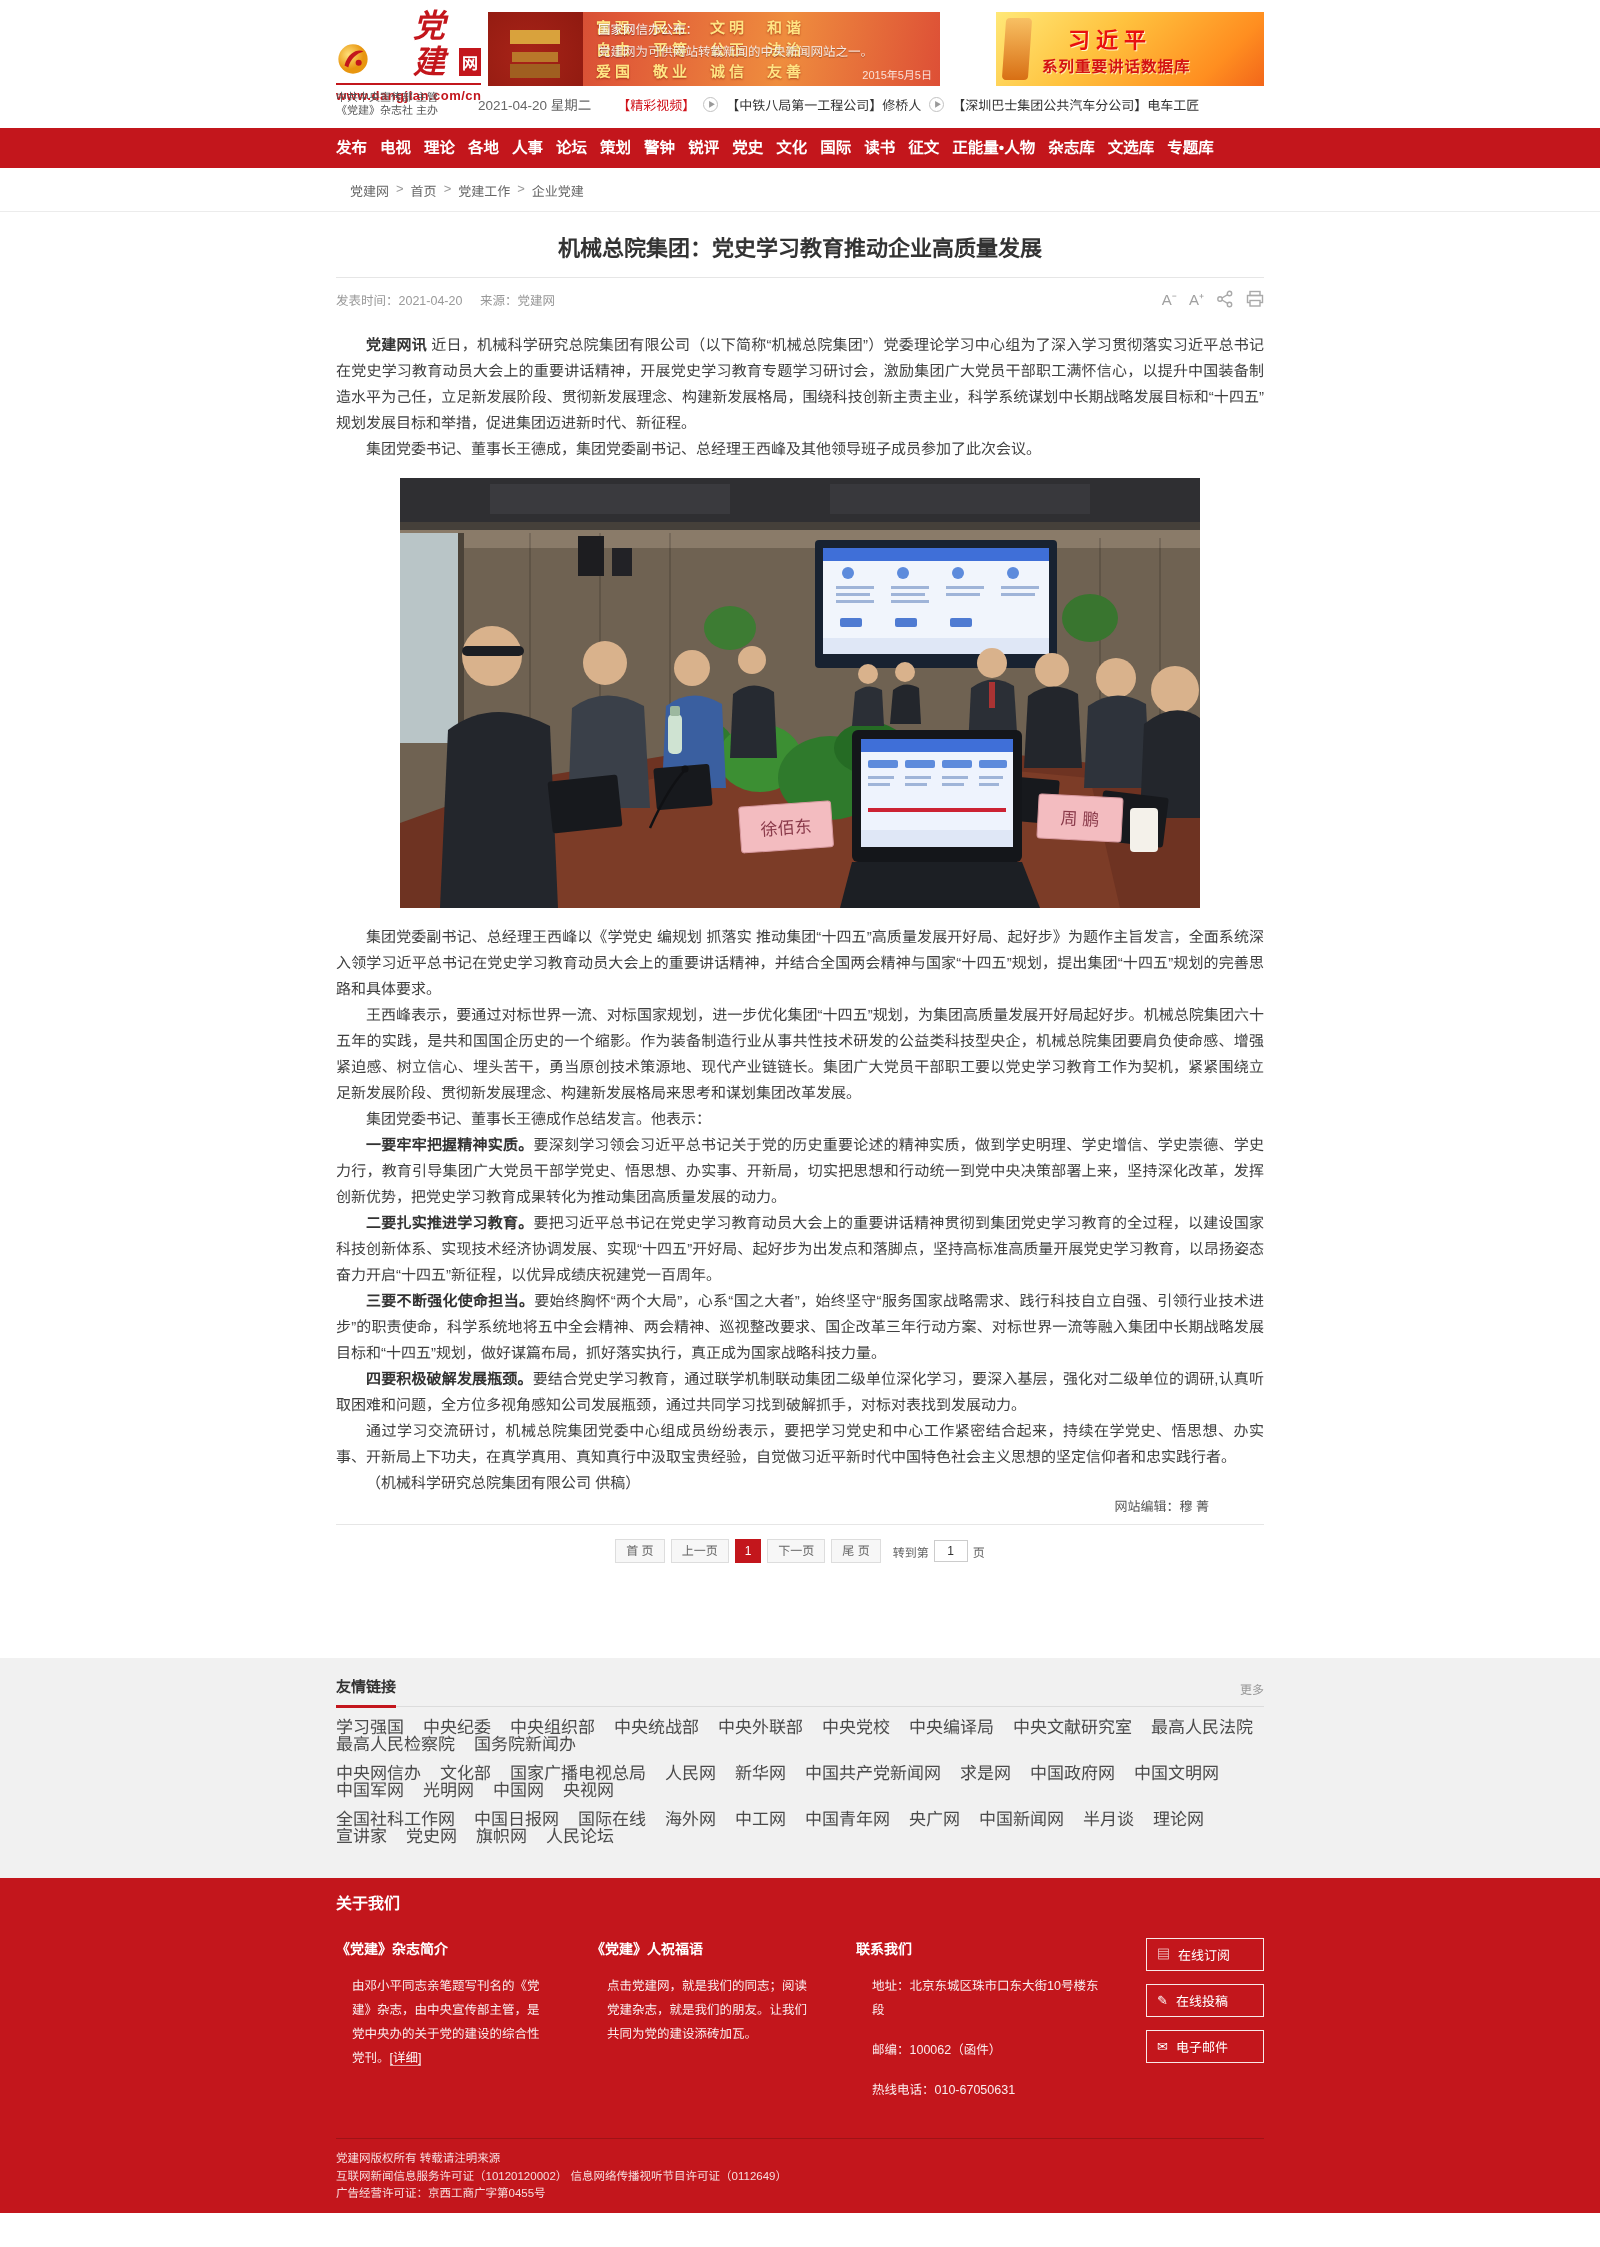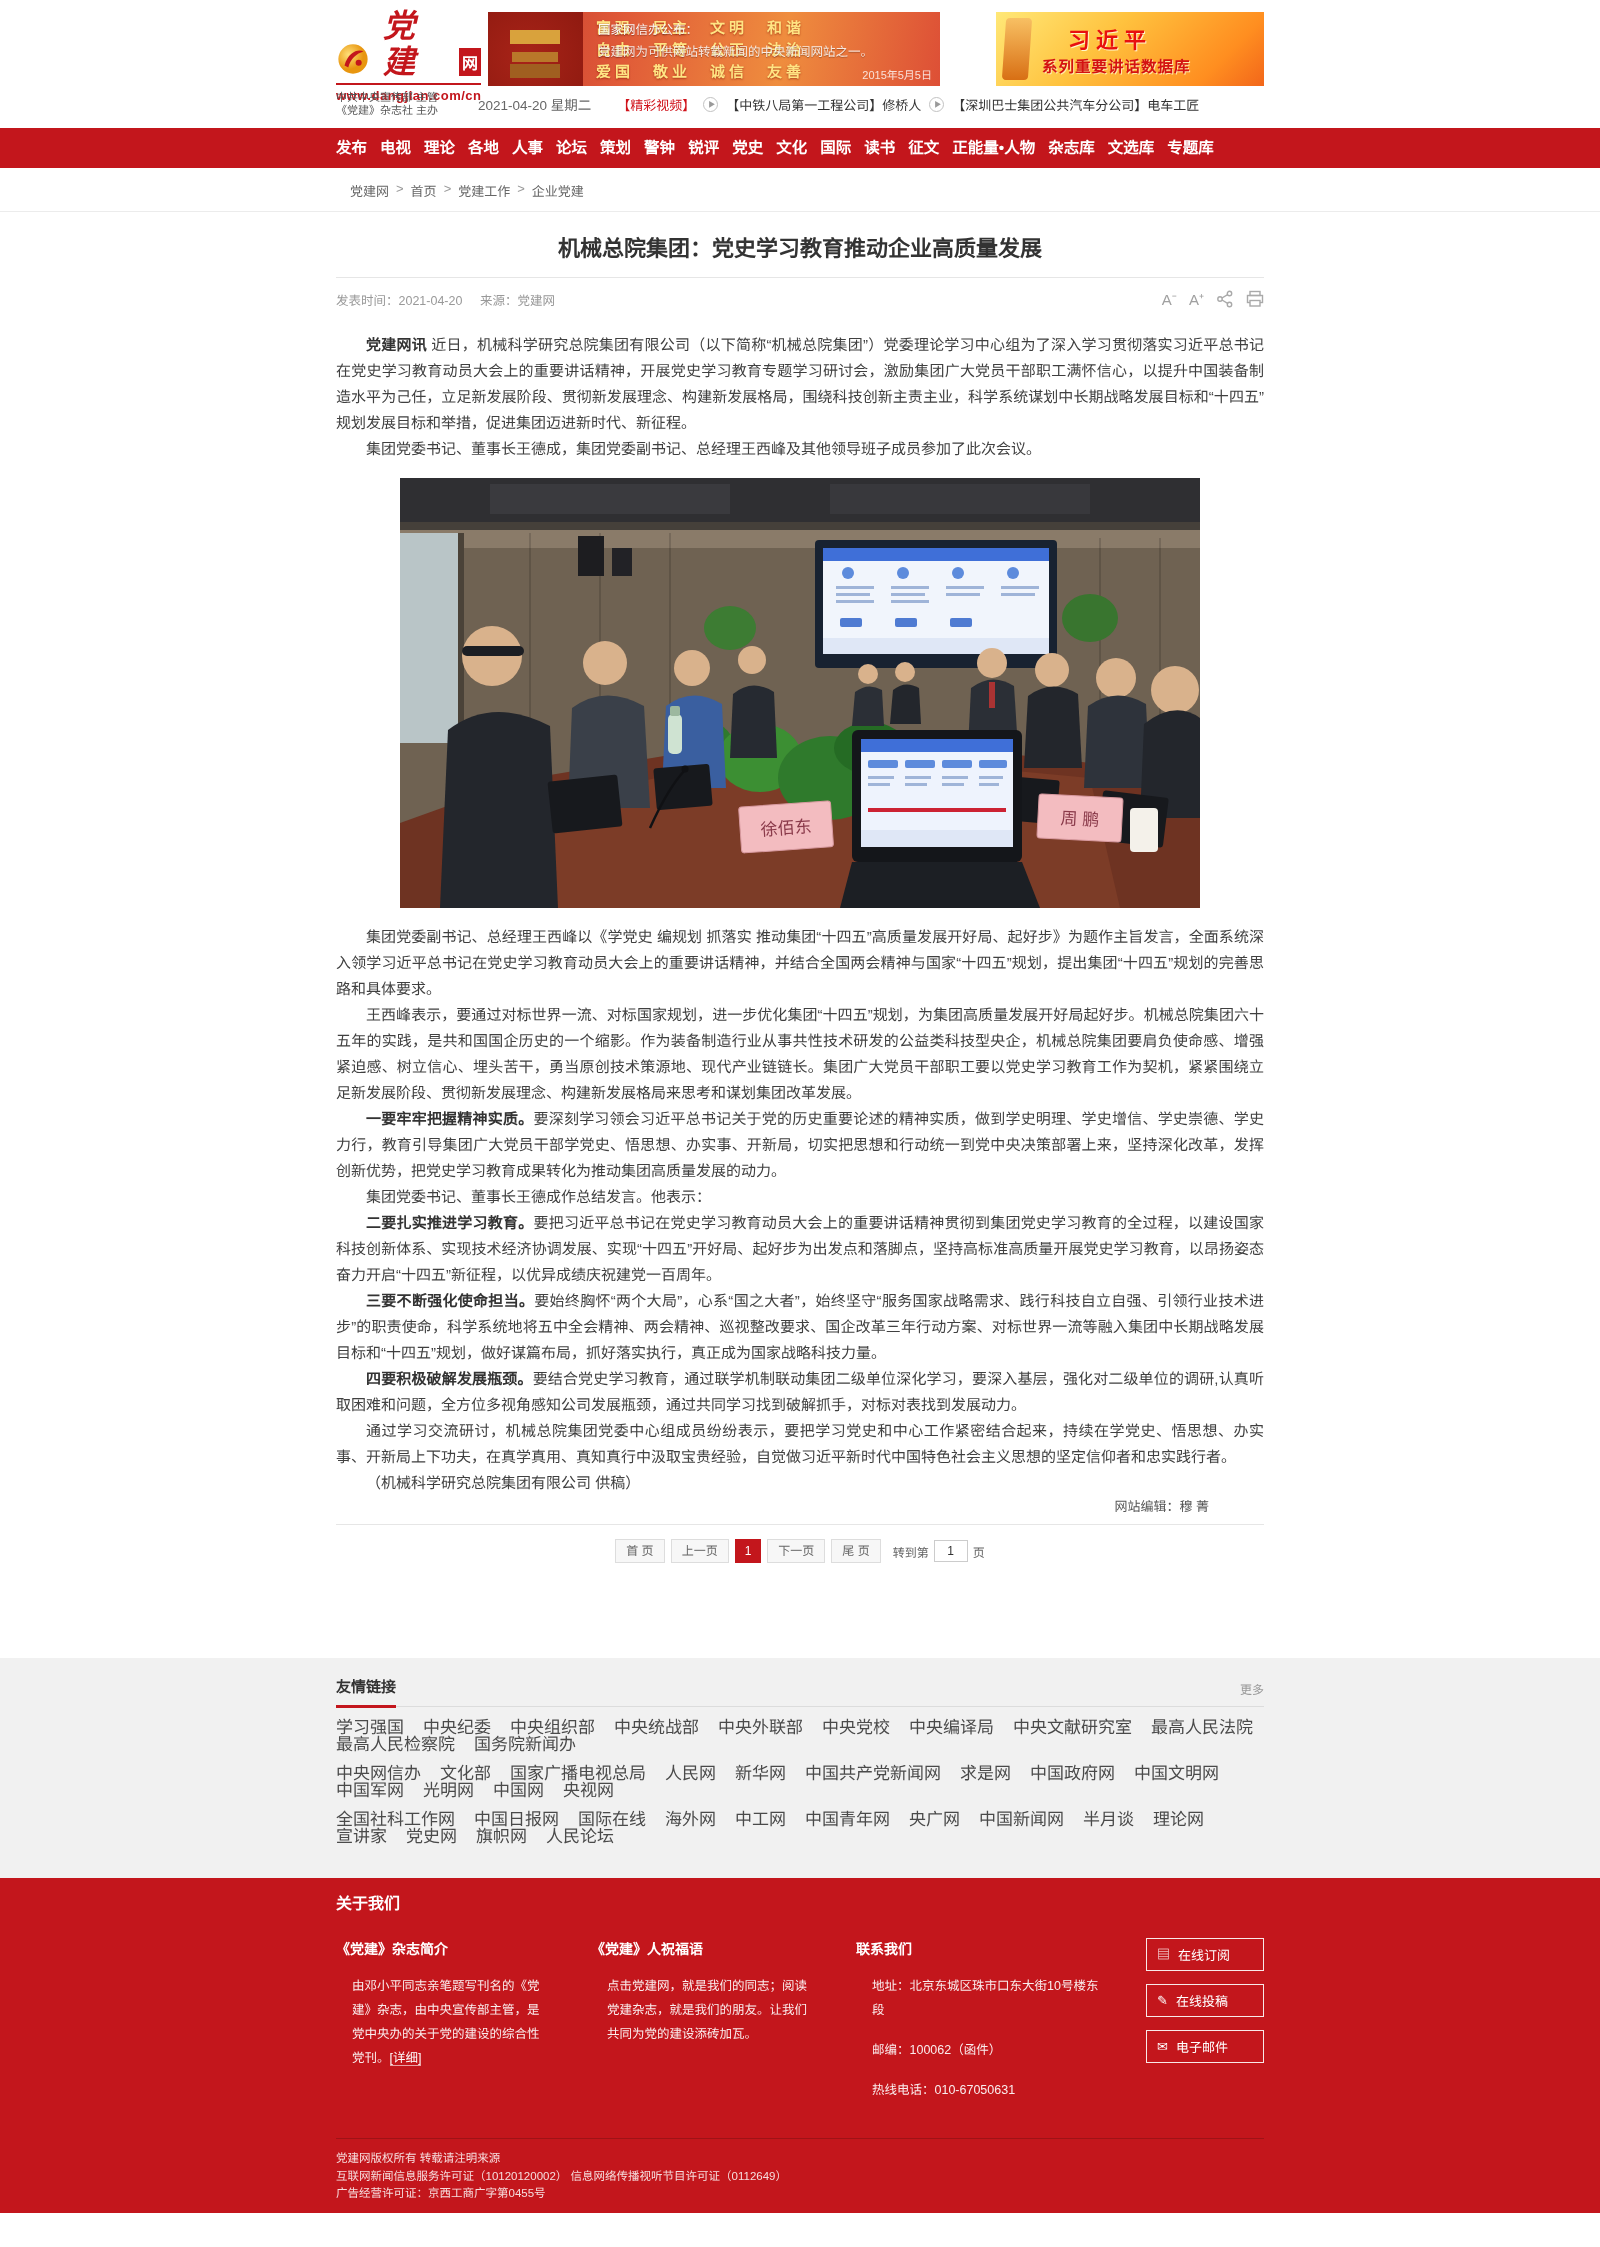--- a/index.html
+++ b/index.html
@@ -5,21 +5,21 @@
   * { box-sizing: border-box; }
   html,body { margin:0; padding:0; background:#fff; }
   body { width:1600px; font-family:"Liberation Sans", sans-serif; color:#333; }
   .container { width:928px; margin:0 auto; position:relative; }
   a { text-decoration:none; color:inherit; cursor:pointer; }
 
   
   .header-top { height:128px; background:#fff; }
   .header-inner { height:128px; }
   .logo-block { position:absolute; left:0; top:8px; width:145px; }
-  .logo-row { display:flex; align-items:flex-end; gap:13px; }
+  .logo-row { display:flex; align-items:flex-end; gap:13px;text-align:right; }
   .logo-dang { font-family:"DejaVu Serif", serif; font-weight:bold; font-style:italic;
                font-size:32px; line-height:36px; color:#c3161c; letter-spacing:1px; }
   .logo-wang { background:#c3161c; color:#fff; font-size:16px; font-weight:bold;
                padding:2px 3px; margin-bottom:4px; }
   .logo-url { margin-top:3px; border-top:2px solid #c3161c; padding-top:3px;
               font-size:13px; font-weight:bold; color:#c3161c; letter-spacing:.5px; }
   .banner-core { position:absolute; left:152px; top:12px; width:452px; height:74px; overflow:hidden;
     background:linear-gradient(100deg,#c5392f,#e05a38 30%,#ef8d3e 65%,#dd4f36); }
   .banner-core .gate { position:absolute; left:0; top:0; width:95px; height:74px;
     background:radial-gradient(circle at 40% 60%, #a82318, #8f1a10); }
@@ -415,23 +415,23 @@
         <rect x="270" y="228" width="10" height="10" rx="2" fill="#9db8a0"></rect>
       </svg>
     </figure>
 
     <div>
 
         <p><b></b><span>集团党委副书记、总经理王西峰以《学党史 编规划 抓落实 推动集团“十四五”高质量发展开好局、起好步》为题作主旨发言，全面系统深入领学习近平总书记在党史学习教育动员大会上的重要讲话精神，并结合全国两会精神与国家“十四五”规划，提出集团“十四五”规划的完善思路和具体要求。</span></p>
 
         <p><b></b><span>王西峰表示，要通过对标世界一流、对标国家规划，进一步优化集团“十四五”规划，为集团高质量发展开好局起好步。机械总院集团六十五年的实践，是共和国国企历史的一个缩影。作为装备制造行业从事共性技术研发的公益类科技型央企，机械总院集团要肩负使命感、增强紧迫感、树立信心、埋头苦干，勇当原创技术策源地、现代产业链链长。集团广大党员干部职工要以党史学习教育工作为契机，紧紧围绕立足新发展阶段、贯彻新发展理念、构建新发展格局来思考和谋划集团改革发展。</span></p>
 
+        <p><b></b><span>集团党委书记、董事长王德成作总结发言。他表示：</span></p>
+
         <p><b>一要牢牢把握精神实质。</b><span>要深刻学习领会习近平总书记关于党的历史重要论述的精神实质，做到学史明理、学史增信、学史崇德、学史力行，教育引导集团广大党员干部学党史、悟思想、办实事、开新局，切实把思想和行动统一到党中央决策部署上来，坚持深化改革，发挥创新优势，把党史学习教育成果转化为推动集团高质量发展的动力。</span></p>
-
-        <p><b></b><span>集团党委书记、董事长王德成作总结发言。他表示：</span></p>
 
         <p><b>二要扎实推进学习教育。</b><span>要把习近平总书记在党史学习教育动员大会上的重要讲话精神贯彻到集团党史学习教育的全过程，以建设国家科技创新体系、实现技术经济协调发展、实现“十四五”开好局、起好步为出发点和落脚点，坚持高标准高质量开展党史学习教育，以昂扬姿态奋力开启“十四五”新征程，以优异成绩庆祝建党一百周年。</span></p>
 
         <p><b>三要不断强化使命担当。</b><span>要始终胸怀“两个大局”，心系“国之大者”，始终坚守“服务国家战略需求、践行科技自立自强、引领行业技术进步”的职责使命，科学系统地将五中全会精神、两会精神、巡视整改要求、国企改革三年行动方案、对标世界一流等融入集团中长期战略发展目标和“十四五”规划，做好谋篇布局，抓好落实执行，真正成为国家战略科技力量。</span></p>
 
         <p><b>四要积极破解发展瓶颈。</b><span>要结合党史学习教育，通过联学机制联动集团二级单位深化学习，要深入基层，强化对二级单位的调研,认真听取困难和问题，全方位多视角感知公司发展瓶颈，通过共同学习找到破解抓手，对标对表找到发展动力。</span></p>
 
         <p><b></b><span>通过学习交流研讨，机械总院集团党委中心组成员纷纷表示，要把学习党史和中心工作紧密结合起来，持续在学党史、悟思想、办实事、开新局上下功夫，在真学真用、真知真行中汲取宝贵经验，自觉做习近平新时代中国特色社会主义思想的坚定信仰者和忠实践行者。</span></p>
       </div>
     <p class="byline">（机械科学研究总院集团有限公司 供稿）</p>

